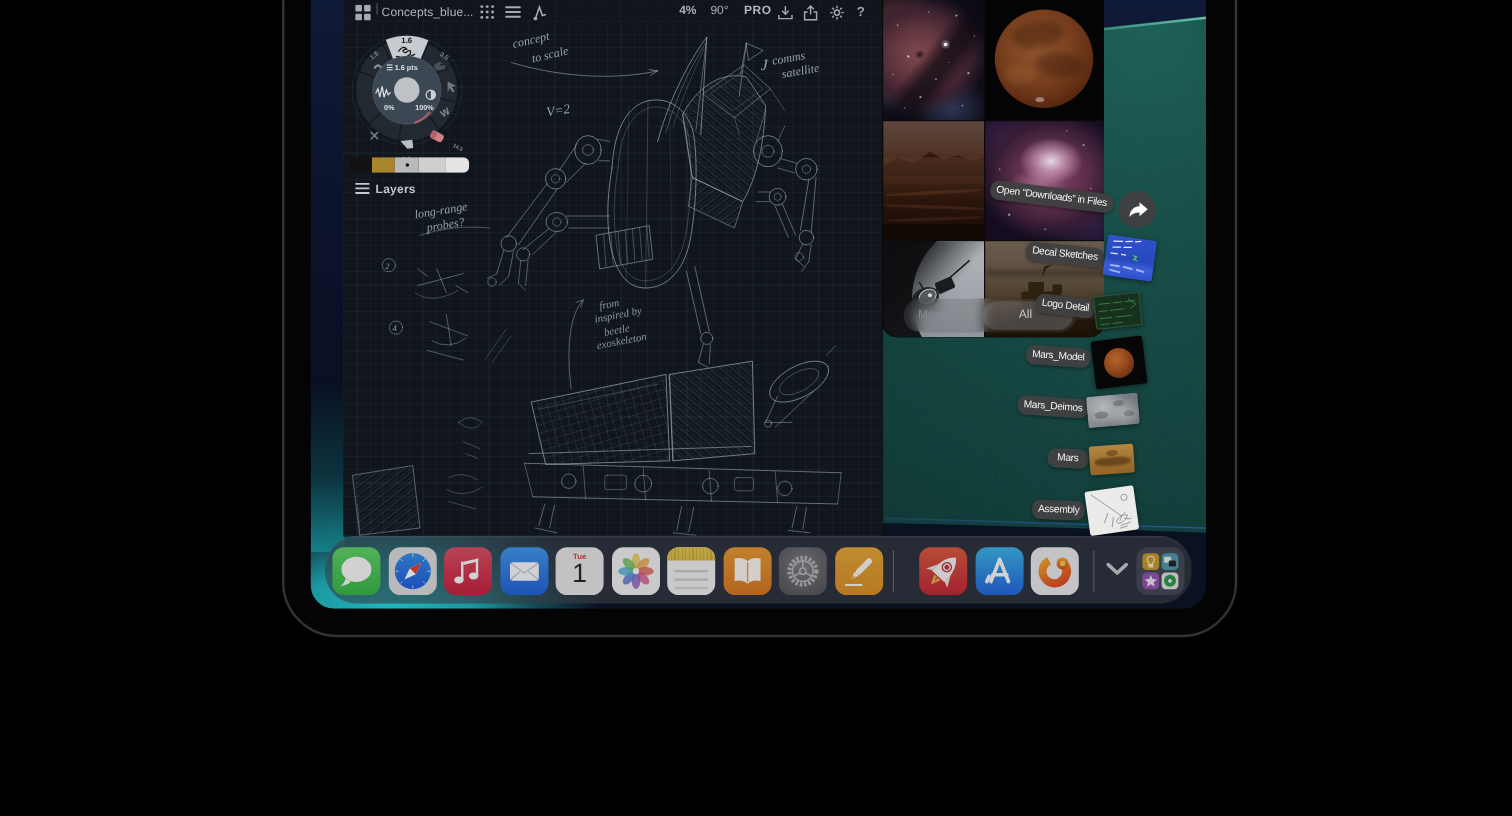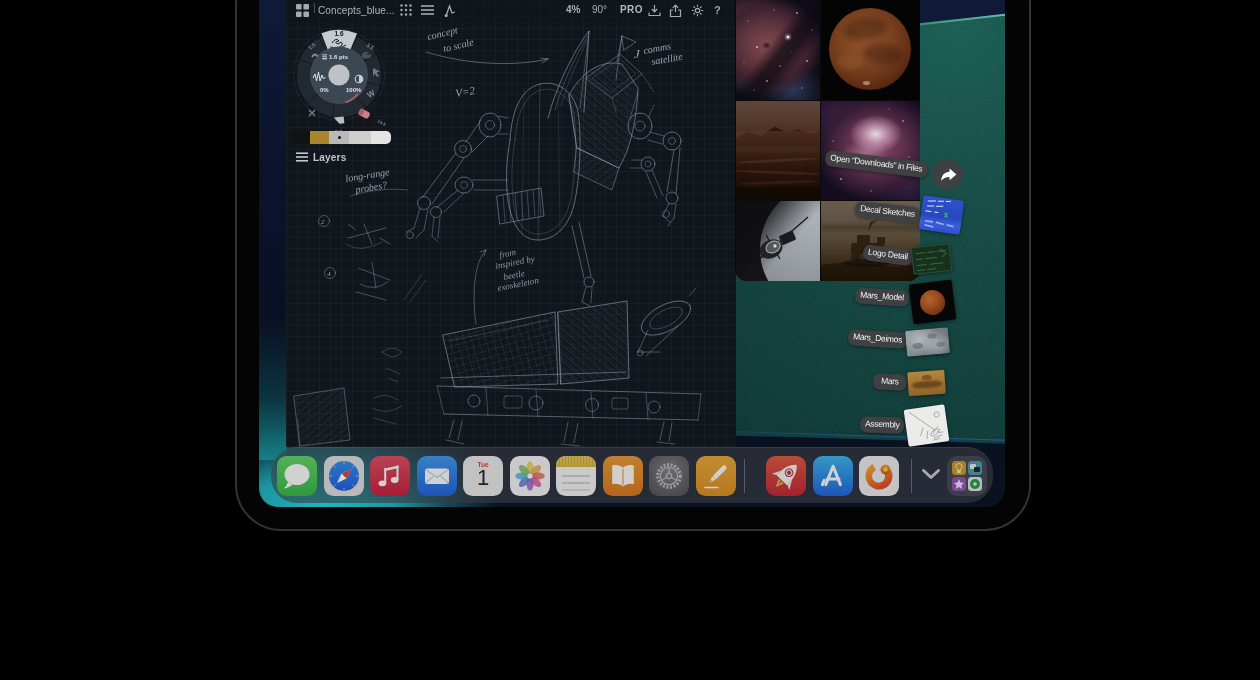--- a/index.html
+++ b/index.html
@@ -411,20 +411,25 @@
             <circle cx="35" cy="56" r="5"></circle>
                 <circle cx="49" cy="57" r="5"></circle>
                 <circle cx="61" cy="56" r="4.5"></circle>
             <path d="M47 31 l2 -10 8 -2 -6 4 z"></path>
             <rect x="56" y="36" width="8" height="7"></rect>
           </g>
           <path d="M0 64 Q28 59 58 64 T99 61 L99 80 L0 80 Z" fill="rgba(22,12,4,.55)"></path>
           <ellipse cx="46" cy="62" rx="24" ry="4" fill="rgba(16,8,2,.5)"></ellipse>
         </svg>
       </div>
+      <div id="seg">
+            <div class="sel"></div>
+            <span class="t1">Months</span>
+            <span class="t2">All</span>
+          </div>
     </div>
 
     <div id="dragitems">
       <div class="lbl" style="left:825px;top:155.5px;transform:rotate(7deg)">Open “Downloads” in Files</div>
       <div id="sharec"><svg width="31" height="31" viewBox="0 0 31 31">
               <path d="M17.6 9.6 L24.4 15.4 L17.6 21.2 L17.6 18.0 C13.6 18.0 11.2 19.3 9.2 21.8 C9.4 17.0 12.0 13.2 17.6 12.8 Z" fill="#fff"></path>
             </svg></div>
 
       <div class="lbl" style="left:855px;top:204px;transform:rotate(6deg)">Decal Sketches</div>
       <div class="thumb" style="left:921px;top:198px;width:41px;height:34px;transform:rotate(8deg);background:linear-gradient(180deg,#2e51cc 0%,#2747bc 55%,#3b5fd8 75%,#2e4fd0 100%)">

